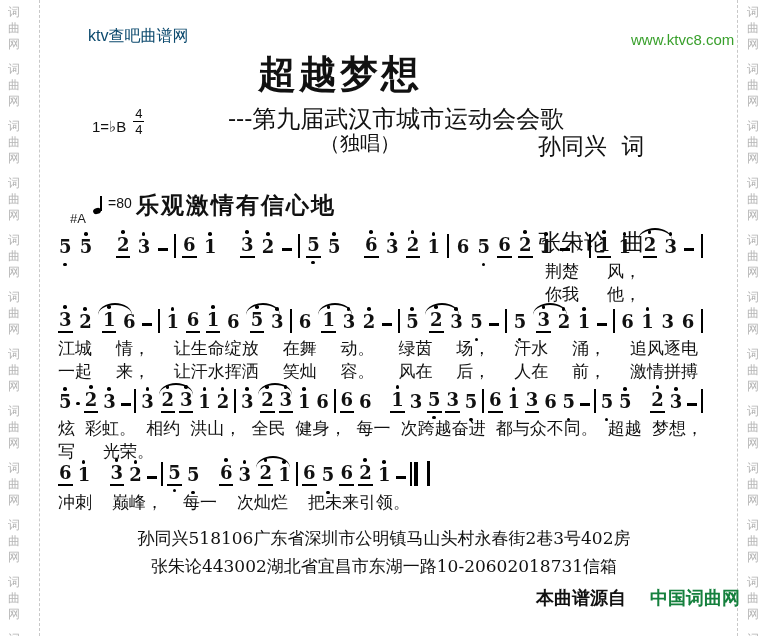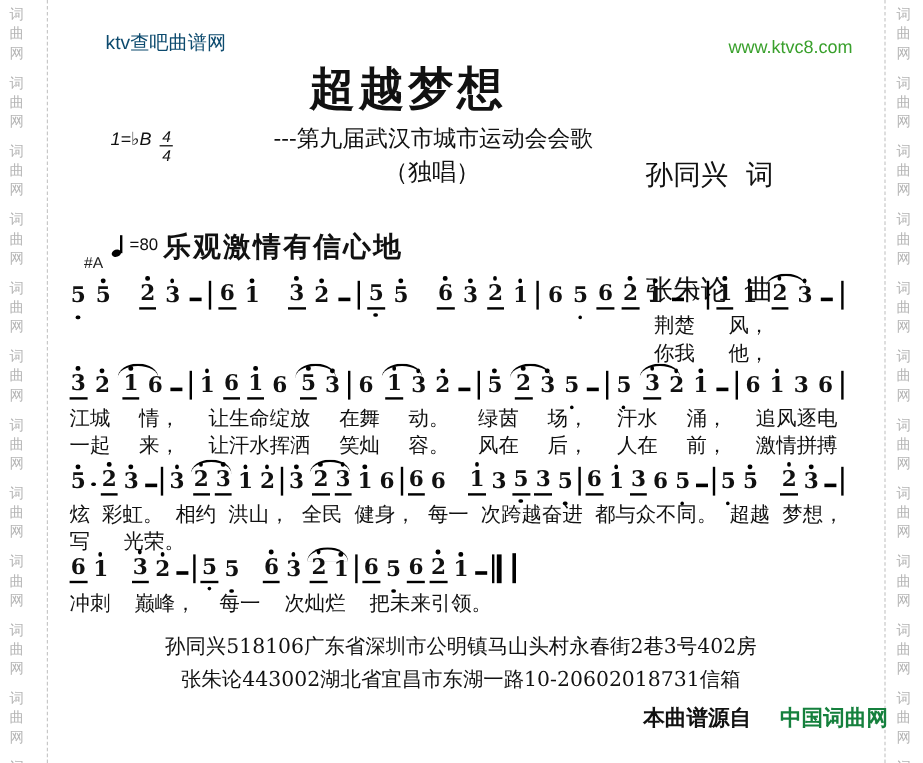--- a/index.html
+++ b/index.html
@@ -8,32 +8,32 @@
 
   
   .wm-col{position:absolute;top:4px;bottom:0;width:18px;overflow:hidden;
           color:#b5b5b5;font-family:"DejaVu Serif",serif;font-size:12px;}
   .wm-col .wm-group{margin-bottom:9px;}
   .wm-col .wm-group div{height:16px;line-height:16px;text-align:center;}
   .dash-v{position:absolute;top:0;bottom:0;width:0;border-left:1px dashed #c8c8c8;}
 
   
   .site-name{position:absolute;left:88px;top:26px;font-size:16px;color:#0c4a6e;text-decoration:none;}
-  .site-url{position:absolute;left:607px;top:31px;font-size:15px;color:#39a02c;text-decoration:none;}
+  .site-url{position:absolute;left:631px;top:31px;font-size:15px;color:#39a02c;text-decoration:none;}
 
   
   .title{position:absolute;left:258px;top:52px;font-family:"DejaVu Serif","Liberation Serif",serif;
          font-weight:bold;font-size:38px;letter-spacing:3px;line-height:44px;}
-  .subtitle{position:absolute;left:228px;top:103px;font-family:"DejaVu Serif",serif;font-size:19px;}
+  .subtitle{position:absolute;left:228px;top:103px;font-family:"DejaVu Serif",serif;font-size:24px;}
   .perf-type{position:absolute;left:320px;top:130px;font-family:"DejaVu Serif",serif;font-size:20px;}
   .authors{position:absolute;left:538px;top:66px;font-family:"DejaVu Serif",serif;font-size:23px;
            line-height:32px;white-space:pre;}
 
   
-  .keysig{position:absolute;left:92px;top:107px;display:flex;align-items:flex-start;gap:7px;font-size:15px;font-style:italic;}
+  .keysig{position:absolute;left:92px;top:107px;display:flex;align-items:flex-end;gap:7px;font-size:15px;}
   .frac{display:inline-block;text-align:center;font-size:13px;line-height:13px;font-family:"Liberation Sans",sans-serif;}
   .frac .t{border-bottom:1.5px solid #000;padding:0 2px 1px;}
   .frac .b{padding:1px 2px 0;}
 
   
   .marker{position:absolute;left:70px;top:211px;font-size:13px;color:#222;}
   .tempo{position:absolute;left:93px;top:195px;display:flex;align-items:flex-start;gap:2px;font-size:14px;}
   .qnote{position:relative;width:13px;height:19px;}
   .qnote::before{content:"";position:absolute;left:0;bottom:0;width:8px;height:6px;background:#000;
                  border-radius:50%;transform:rotate(-20deg);}

